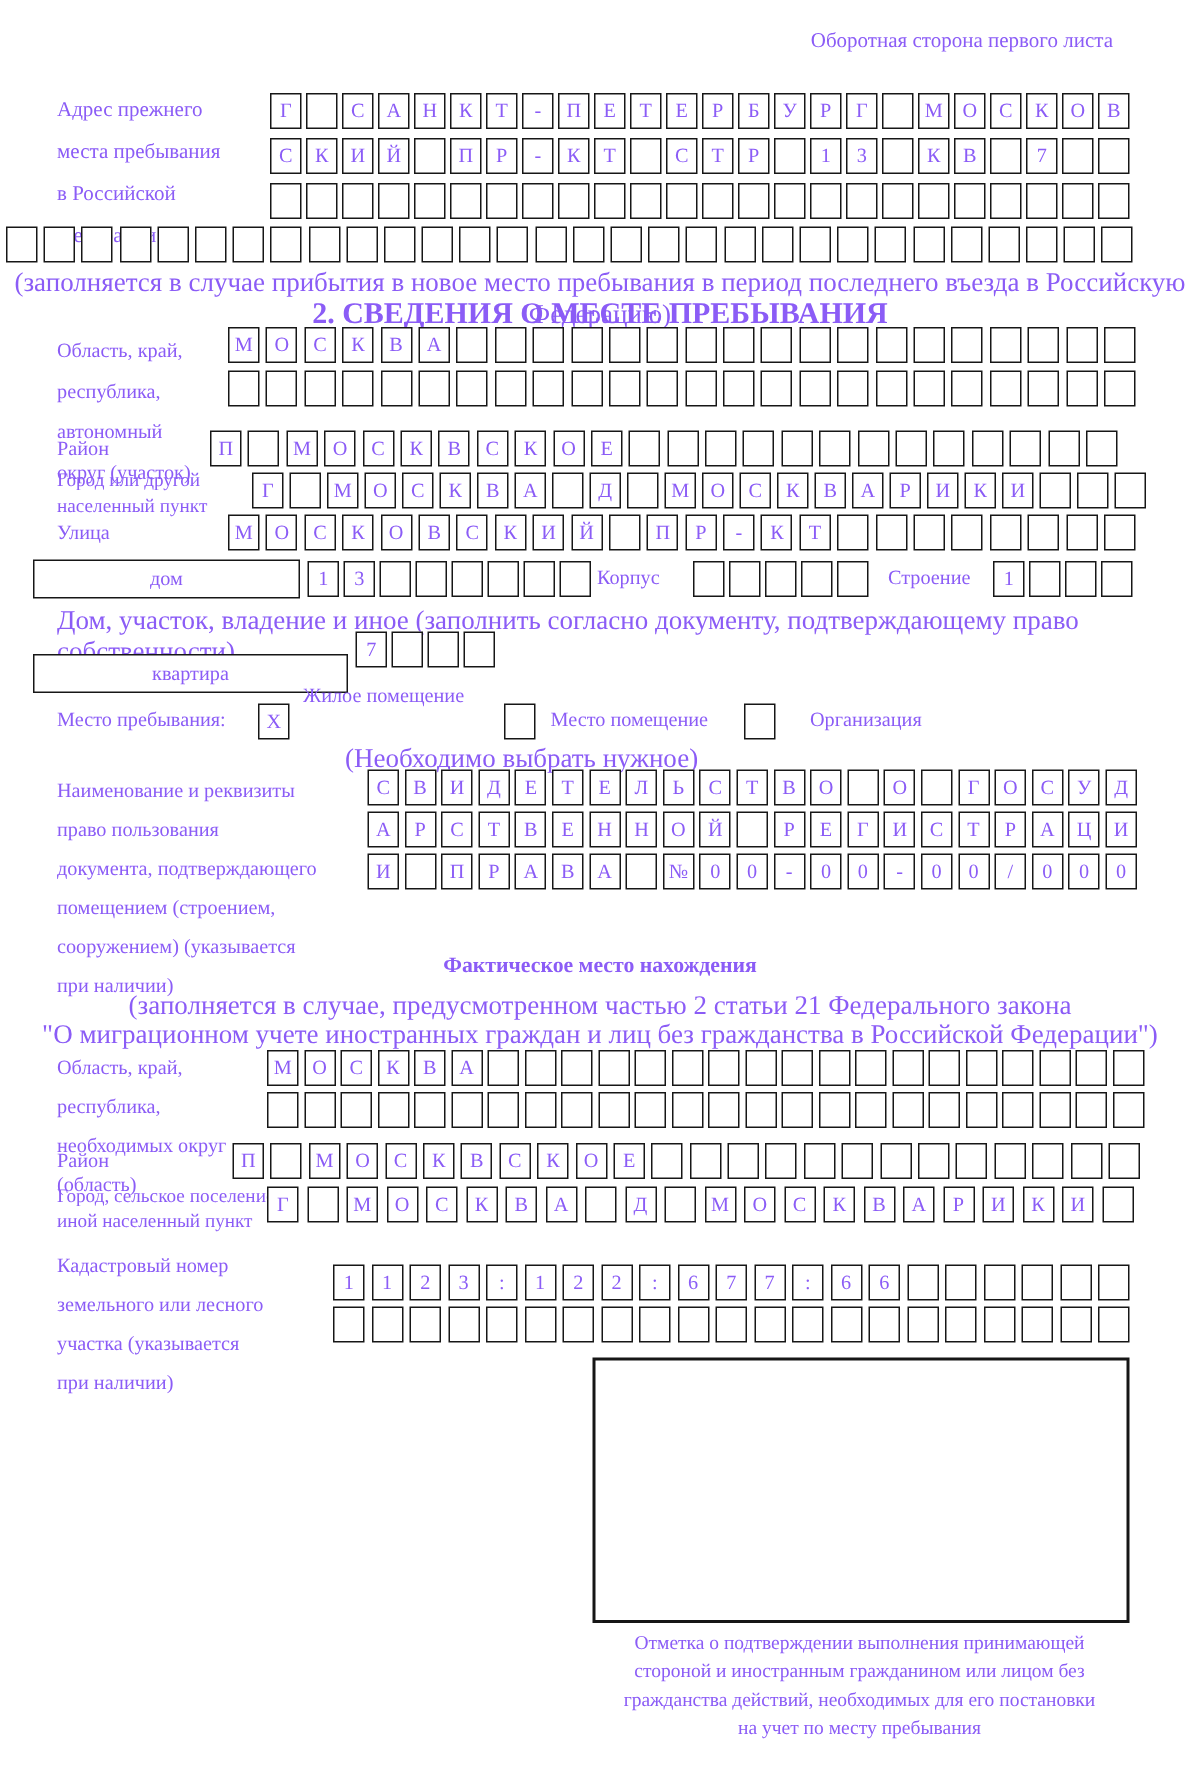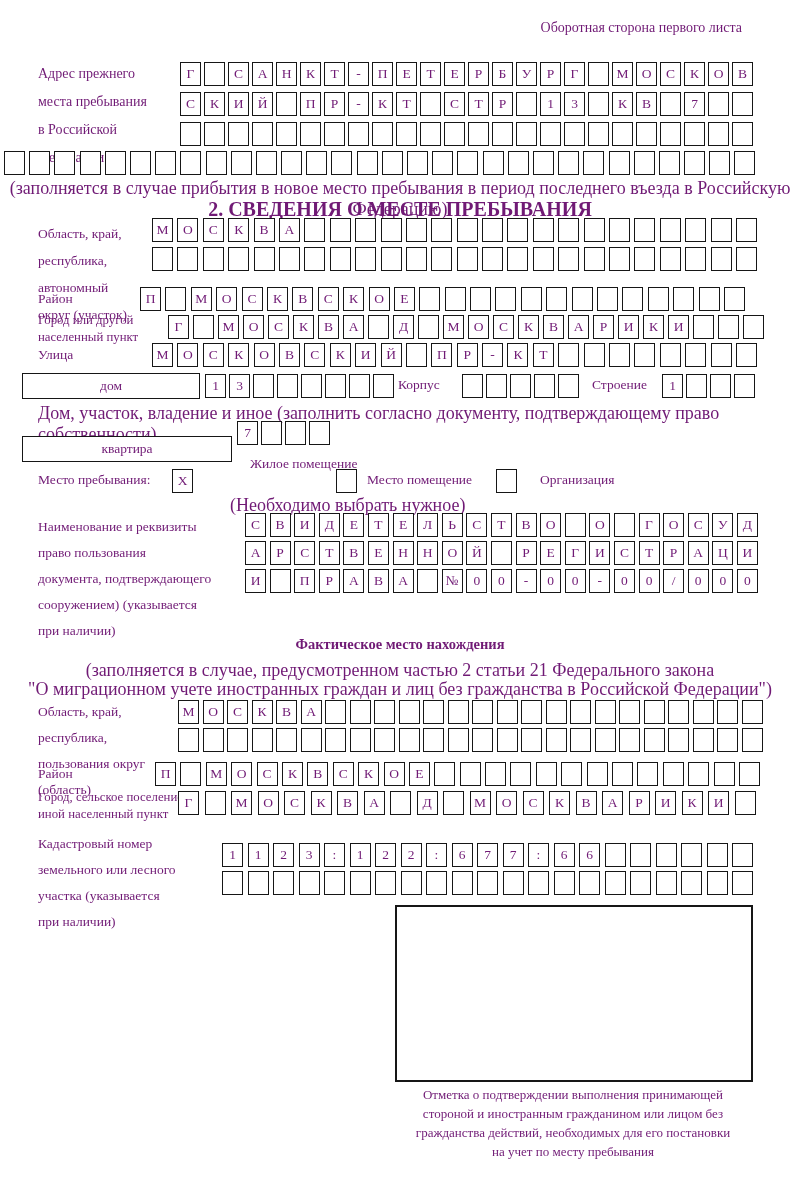--- a/index.html
+++ b/index.html
@@ -1,17 +1,17 @@
 <!DOCTYPE html>
 <html><head>
 <meta charset="utf-8">
 <style>
   html,body{margin:0;padding:0;background:#fff;}
   .page{position:relative;width:800px;height:1180px;background:#fff;overflow:hidden;
-        font-family:"Liberation Serif",serif;color:#701a75;}
+        font-family:"Liberation Serif",serif;color:#8b5cf6;}
   .abs{position:absolute;}
   .cellrow{display:flex;gap:3px;}
   .cell{flex:none;width:21px;height:24px;border:1.6px solid #161616;box-sizing:border-box;
         display:flex;align-items:center;justify-content:center;
         font-size:13.5px;line-height:1;background:#fff;}
   .g42{gap:4.2px}.g44{gap:4.4px}.g40{gap:4px}.g35{gap:3.5px}
   .g36{gap:3.6px}.g55{gap:5.5px}.g45{gap:4.5px}
   .lbl{font-size:14px;}
   .mlabel div{white-space:nowrap;}
   .lh28 div{line-height:28px;}
@@ -333,35 +333,36 @@
       <span class="cell">7</span>
       <span class="cell"></span>
       <span class="cell"></span>
       <span class="cell"></span>
     </div>
 
   <div class="abs inline-lbl" style="left:38px;top:472px;">Место пребывания:</div>
   <div class="abs cellrow" style="left:172px;top:469px;">
       <span class="cell">X</span>
     </div>
-  <div class="abs inline-lbl" style="left:202px;top:456px;margin-left:48px;">Жилое помещение</div>
+  <div class="abs inline-lbl" style="left:202px;top:456px;">Жилое помещение</div>
   <div class="abs cellrow" style="left:336px;top:469px;">
       <span class="cell"></span>
     </div>
   <div class="abs inline-lbl" style="left:367px;top:472px;">Место помещение</div>
   <div class="abs cellrow" style="left:496px;top:469px;">
       <span class="cell"></span>
     </div>
   <div class="abs inline-lbl" style="left:540px;top:472px;">Организация</div>
   <div class="abs caption" style="left:230px;top:495px;">(Необходимо выбрать нужное)</div>
 
   <div class="abs mlabel lh26" style="left:38px;top:514px;">
       <div>Наименование и реквизиты</div>
       <div>право пользования</div>
       <div>документа, подтверждающего</div>
+      <div>помещением (строением,</div>
       <div>сооружением) (указывается</div>
       <div>при наличии)</div>
     </div>
   <div class="abs cellrow g36" style="left:245px;top:513px;">
       <span class="cell">С</span>
       <span class="cell">В</span>
       <span class="cell">И</span>
       <span class="cell">Д</span>
       <span class="cell">Е</span>
       <span class="cell">Т</span>
@@ -430,21 +431,21 @@
 
   <div class="abs center" style="left:0;top:636px;width:800px;font-weight:bold;font-size:14.5px;">Фактическое место нахождения</div>
   <div class="abs mlabel lh19 caption center" style="left:0;top:661px;width:800px;">
       <div>(заполняется в случае, предусмотренном частью 2 статьи 21 Федерального закона</div>
       <div>"О миграционном учете иностранных граждан и лиц без гражданства в Российской Федерации")</div>
     </div>
 
   <div class="abs mlabel lh26" style="left:38px;top:699px;">
       <div>Область, край,</div>
       <div>республика,</div>
-      <div>пользования округ</div>
+      <div>необходимых округ</div>
       <div>(область)</div>
     </div>
   <div class="abs cellrow g35" style="left:178px;top:700px;">
       <span class="cell">М</span>
       <span class="cell">О</span>
       <span class="cell">С</span>
       <span class="cell">К</span>
       <span class="cell">В</span>
       <span class="cell">А</span>
       <span class="cell"></span>

